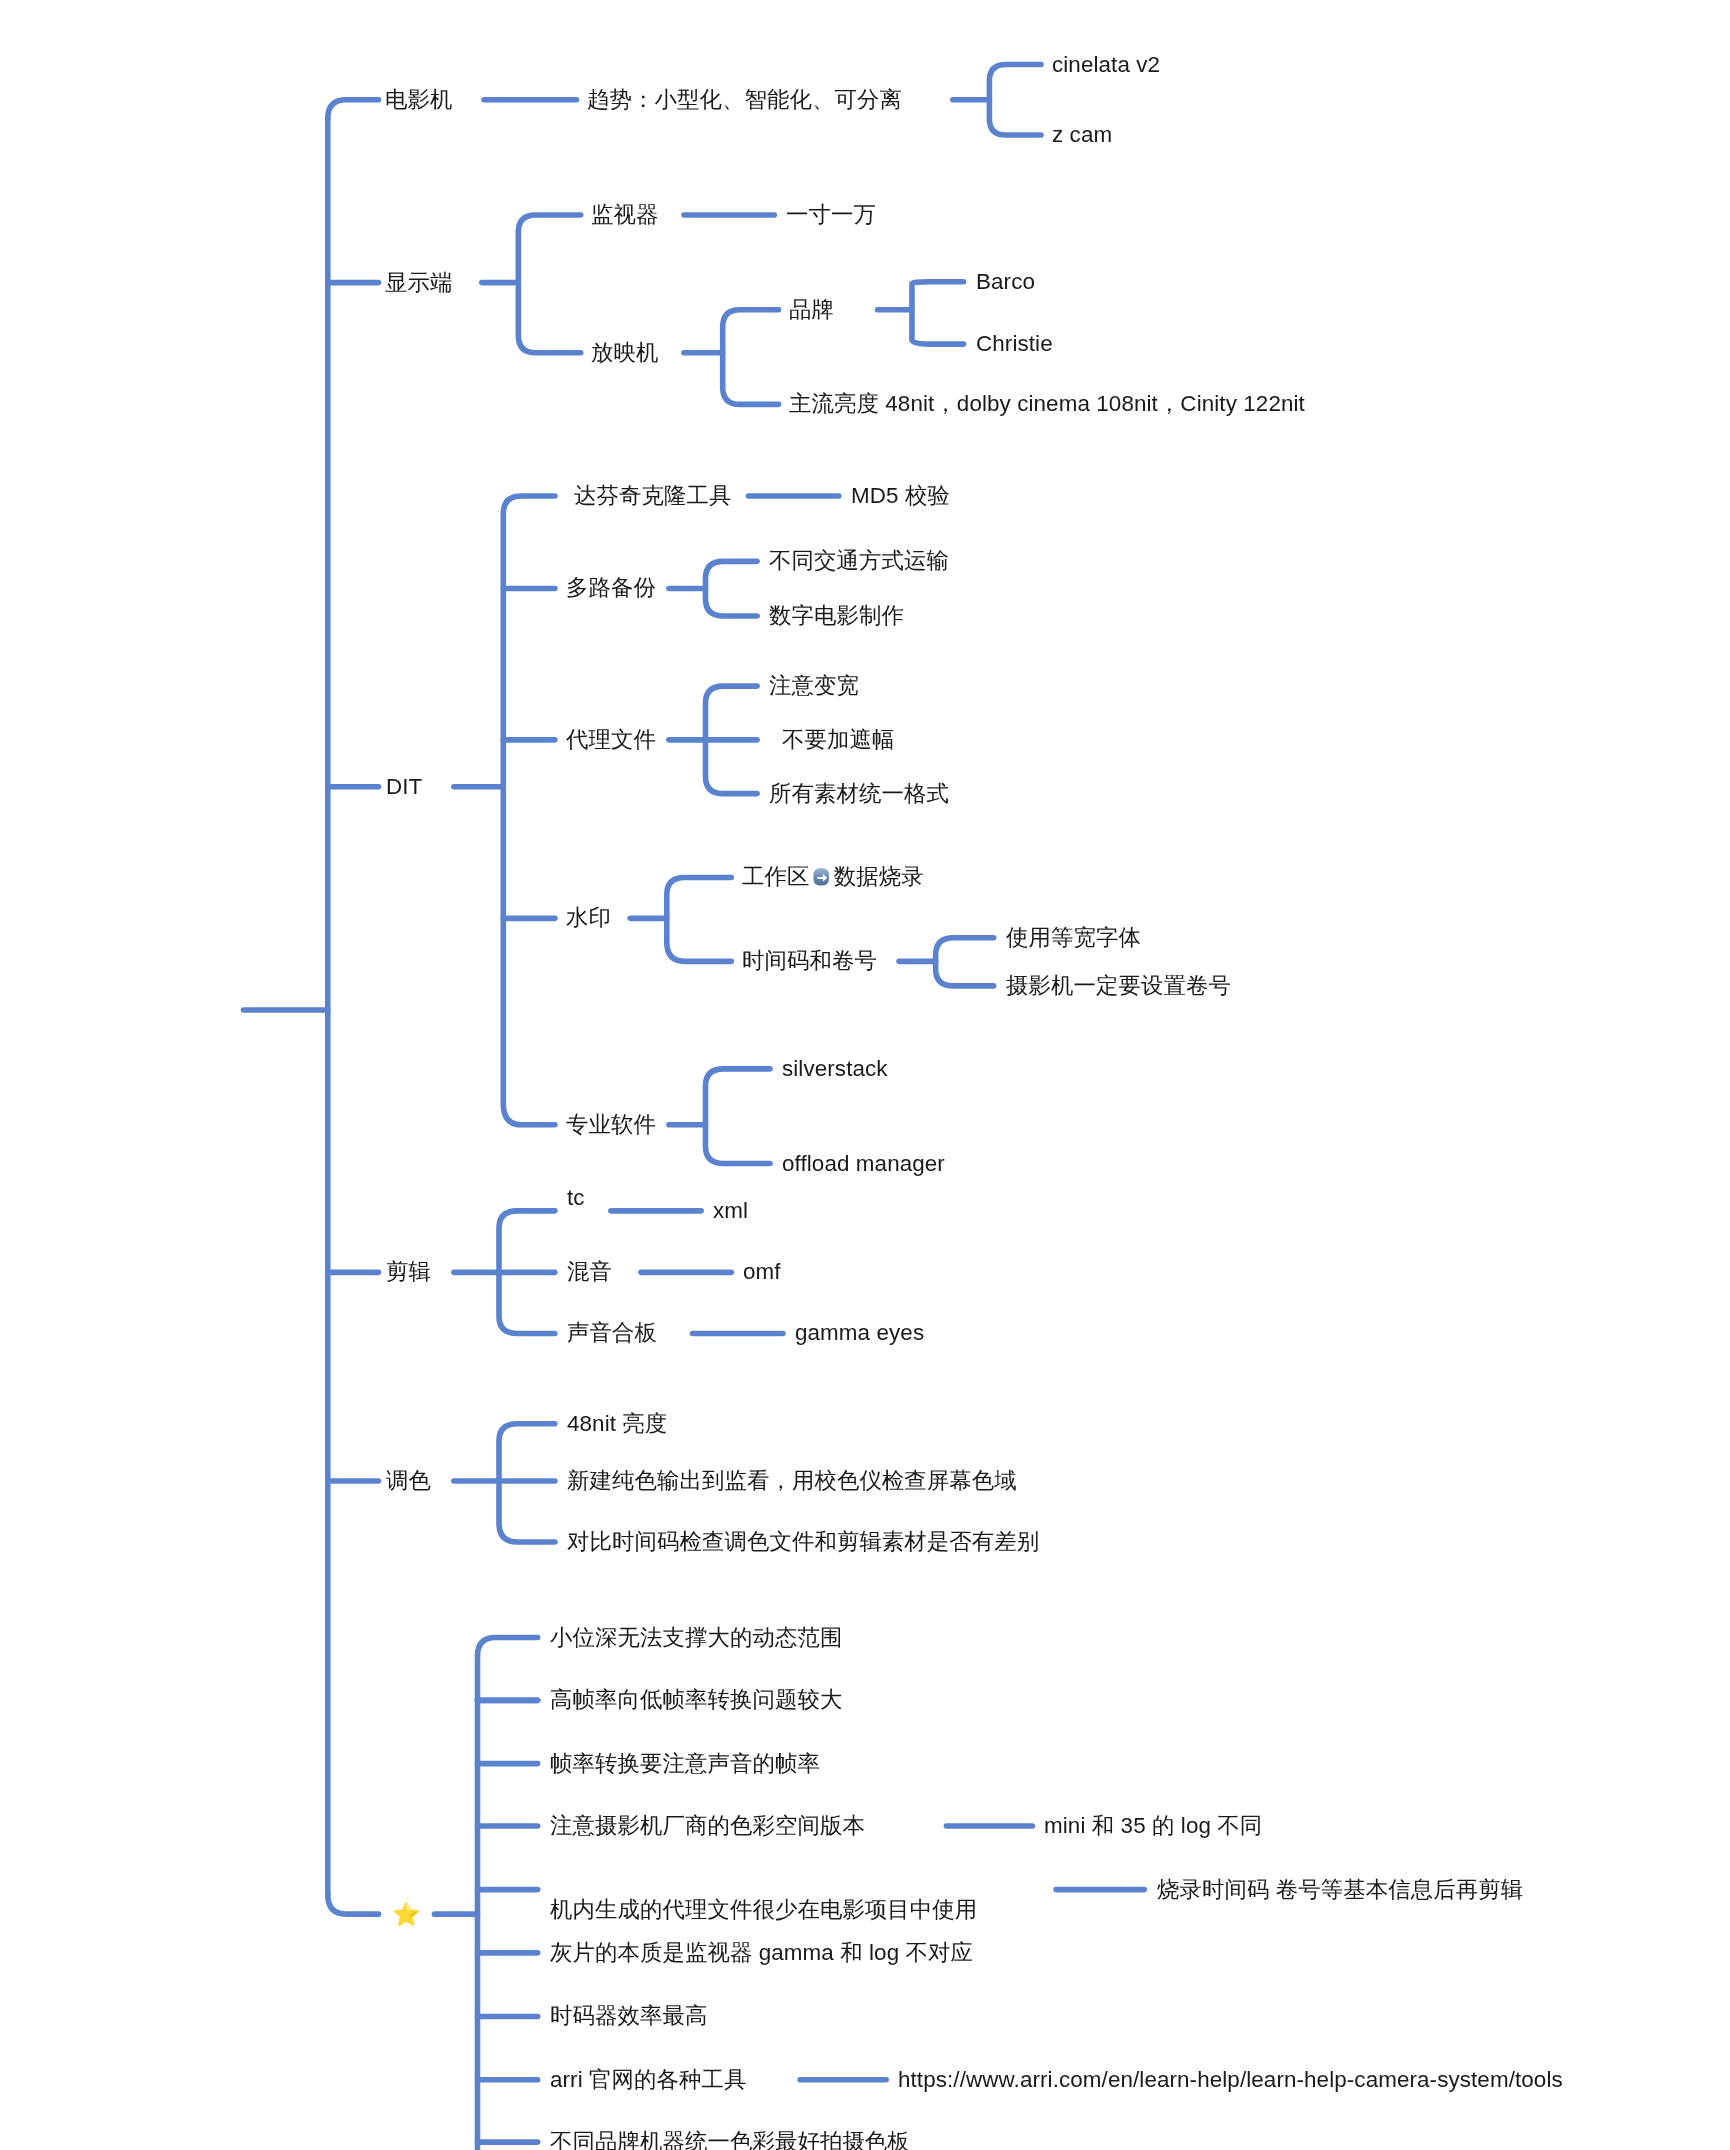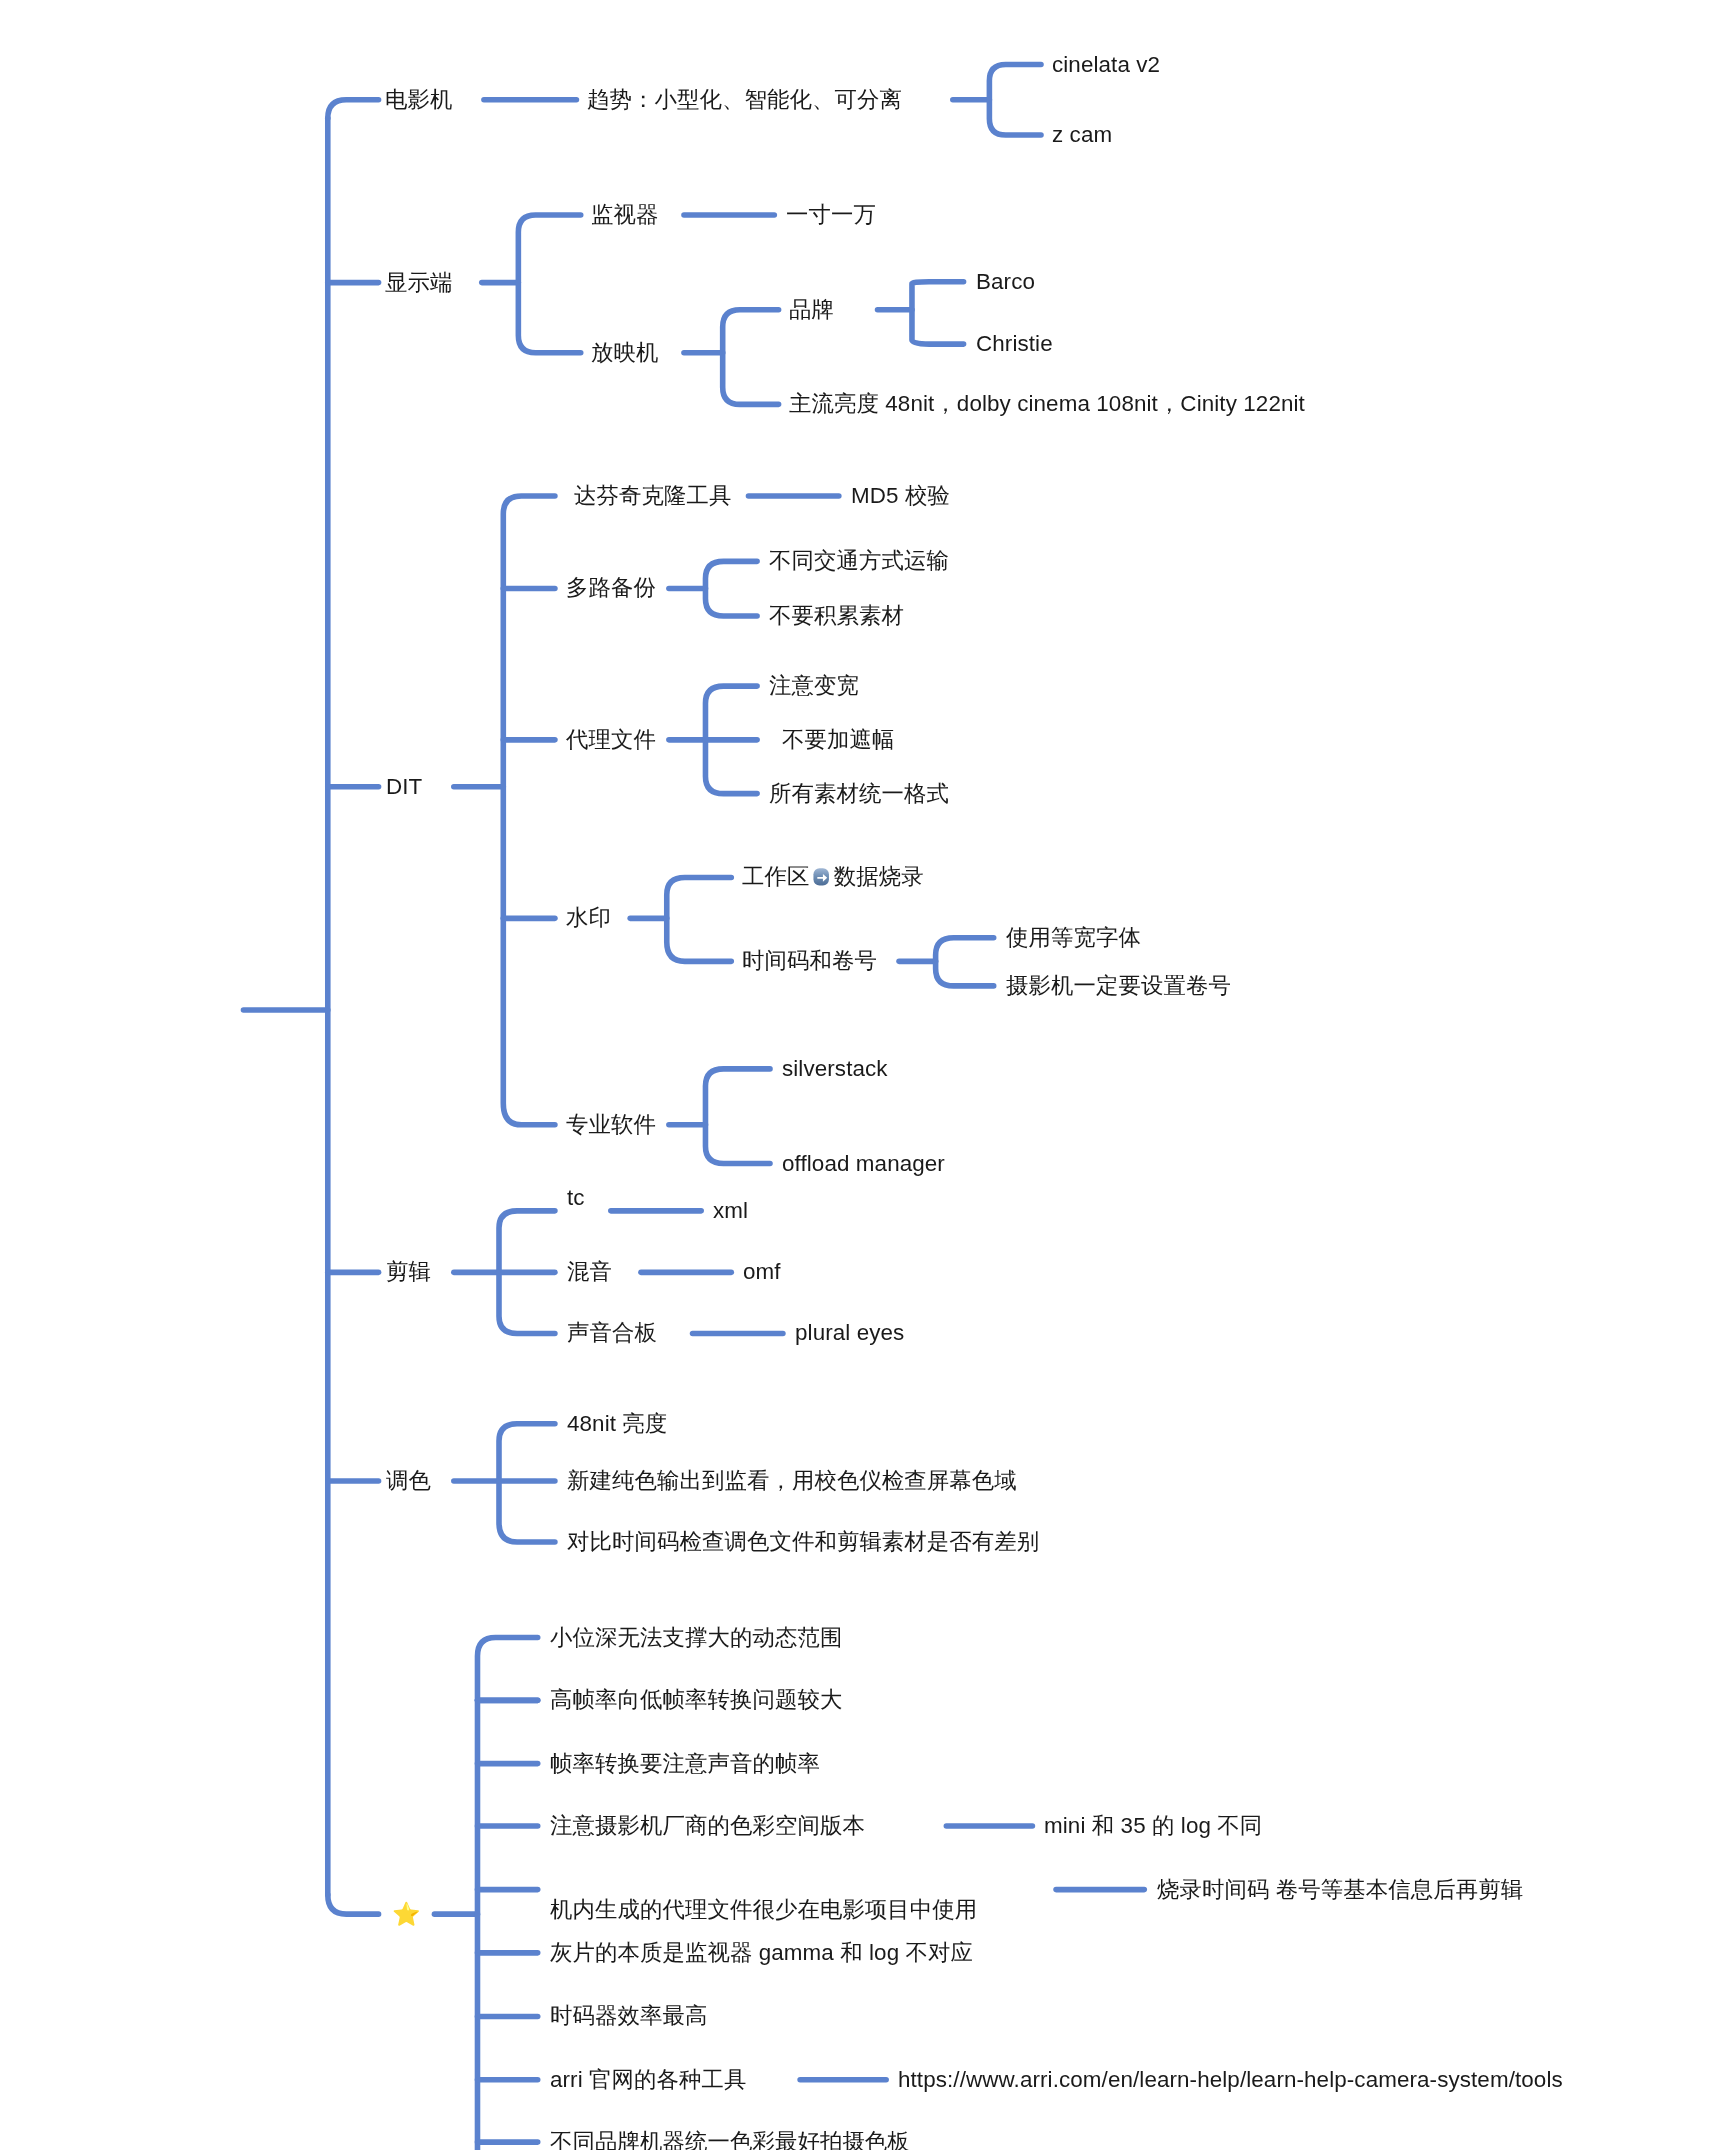--- a/index.html
+++ b/index.html
@@ -169,21 +169,21 @@
   <div class="node lv1" style="left:386px;top:787px;">DIT</div>
 
   <div class="node lv2" style="left:566px;top:496px;margin-left:8px;">达芬奇克隆工具</div>
 
   <div class="node lv3" style="left:851px;top:496px;">MD5 校验</div>
 
   <div class="node lv2" style="left:566px;top:588px;">多路备份</div>
 
   <div class="node lv3" style="left:769px;top:561px;">不同交通方式运输</div>
 
-  <div class="node lv3" style="left:769px;top:616px;">不要积累素材</div>
+  <div class="node lv3" style="left:769px;top:616px;">数字电影制作</div>
 
   <div class="node lv2" style="left:566px;top:740px;">代理文件</div>
 
   <div class="node lv3" style="left:769px;top:686px;">注意变宽</div>
 
   <div class="node lv3" style="left:769px;top:740px;margin-left:13px;">不要加遮幅</div>
 
   <div class="node lv3" style="left:769px;top:794px;">所有素材统一格式</div>
 
   <div class="node lv2" style="left:566px;top:918px;">水印</div>
@@ -219,21 +219,21 @@
   <div class="node lv2" style="left:567px;top:1198px;">tc</div>
 
   <div class="node lv3" style="left:713px;top:1211px;">xml</div>
 
   <div class="node lv2" style="left:567px;top:1272px;">混音</div>
 
   <div class="node lv3" style="left:743px;top:1272px;">omf</div>
 
   <div class="node lv2" style="left:567px;top:1333px;">声音合板</div>
 
-  <div class="node lv3" style="left:795px;top:1333px;">plural eyes</div>
+  <div class="node lv3" style="left:795px;top:1333px;">gamma eyes</div>
 
   <div class="node lv1" style="left:386px;top:1481px;">调色</div>
 
   <div class="node lv2" style="left:567px;top:1424px;">48nit 亮度</div>
 
   <div class="node lv2" style="left:567px;top:1481px;">新建纯色输出到监看，用校色仪检查屏幕色域</div>
 
   <div class="node lv2" style="left:567px;top:1542px;">对比时间码检查调色文件和剪辑素材是否有差别</div>
 
   <div class="node star" style="left:392px;top:1914px;">⭐</div>

